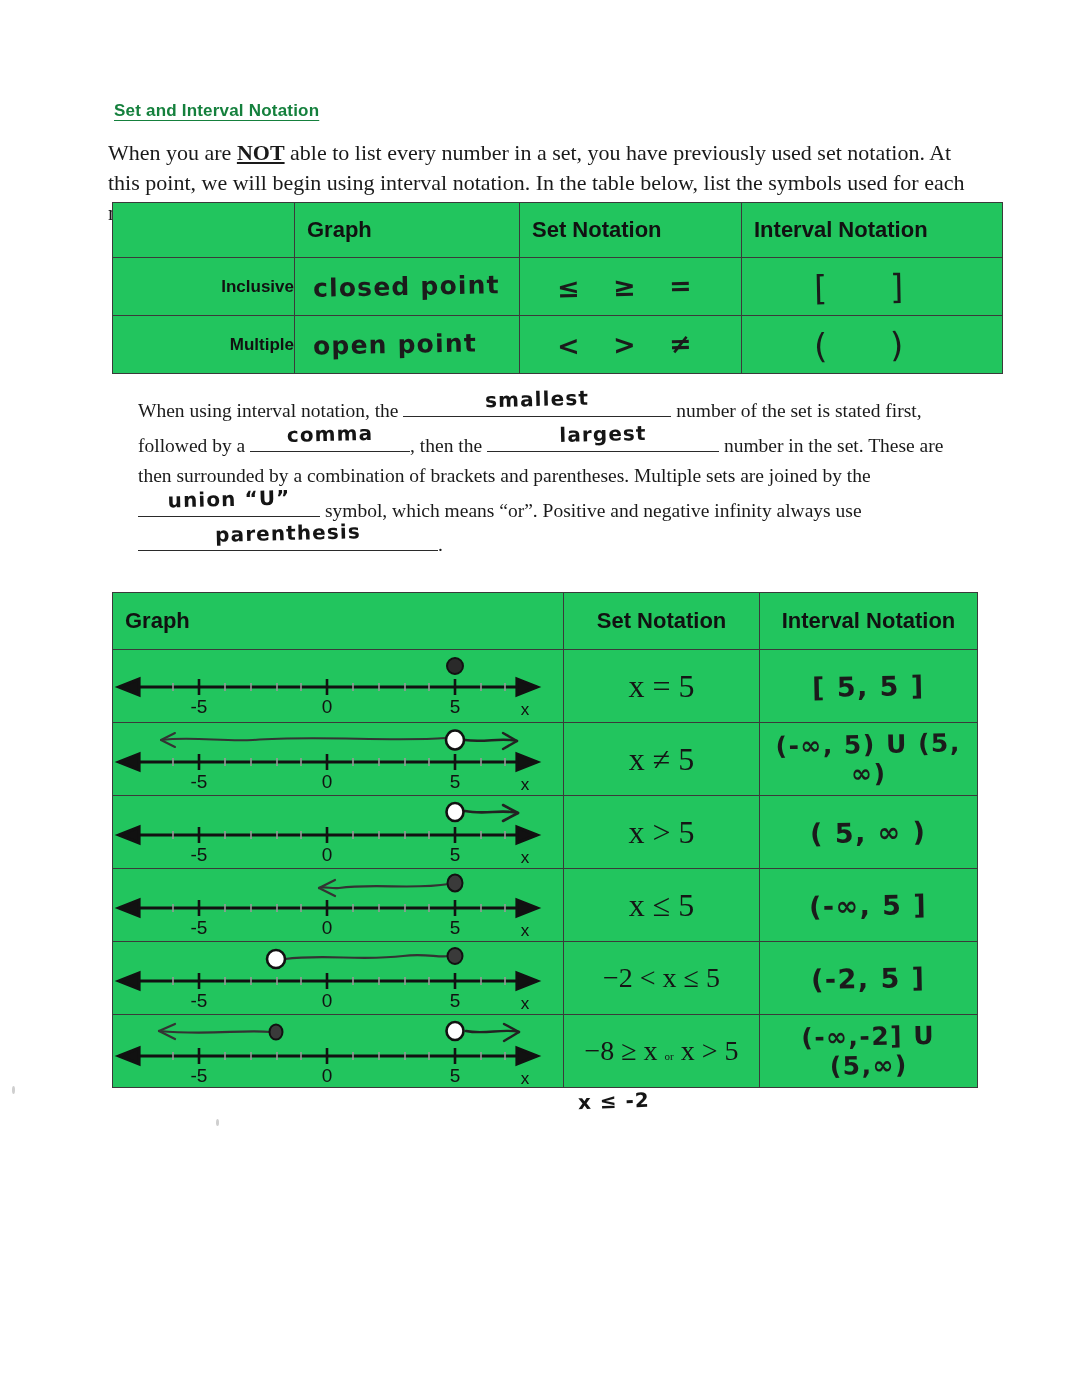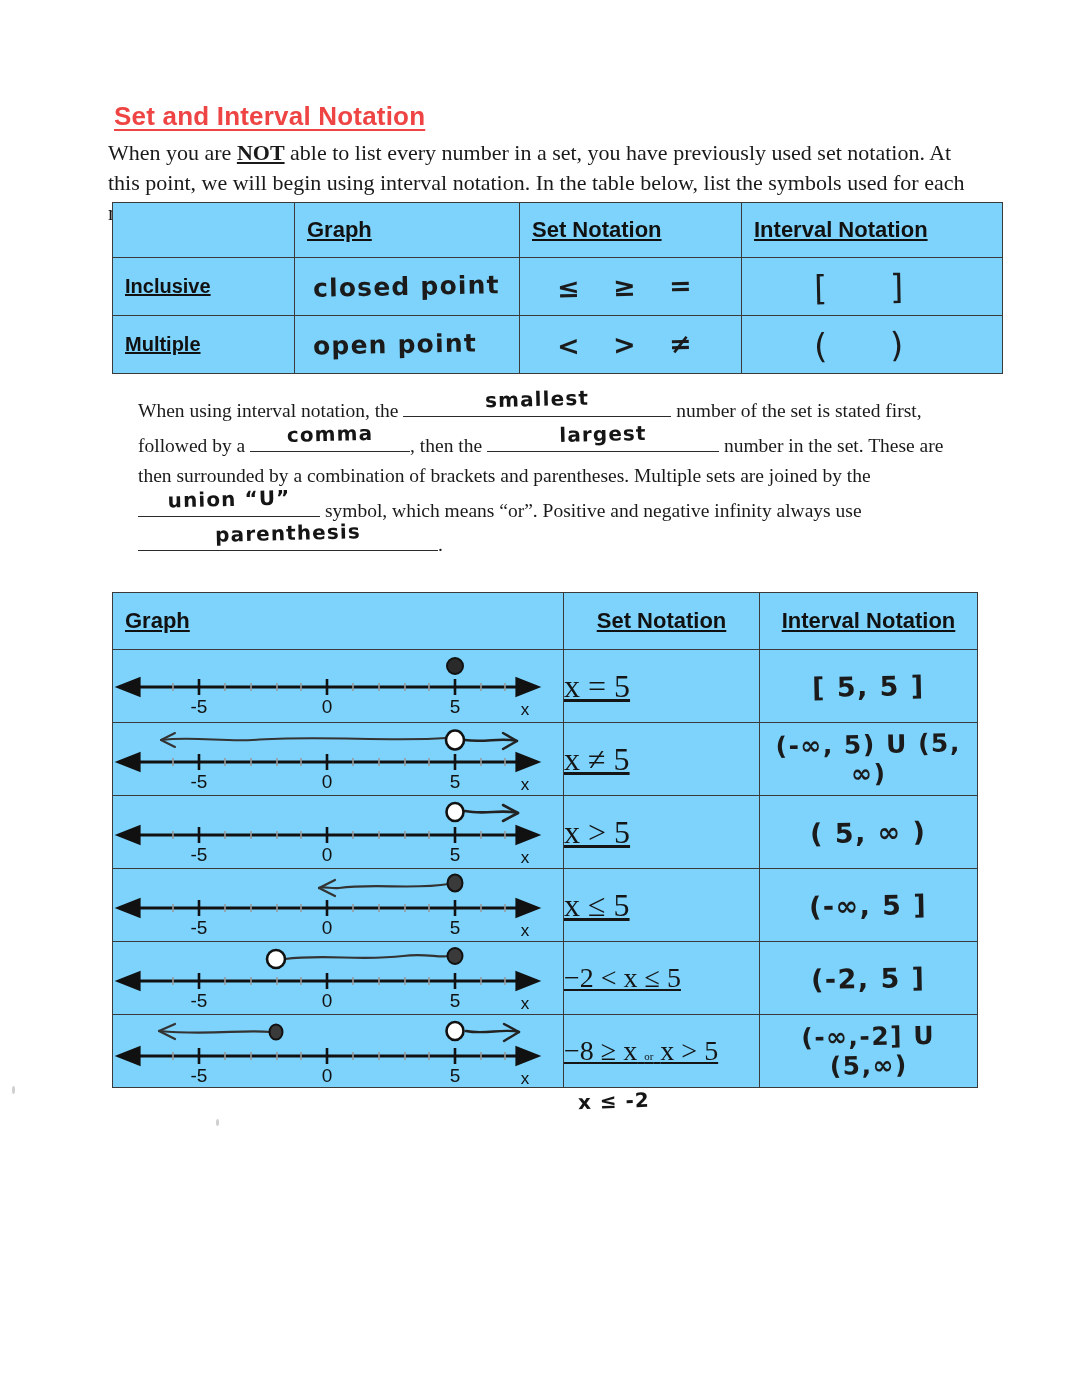--- a/index.html
+++ b/index.html
@@ -17,50 +17,49 @@
   .h-section{
     position:absolute;left:104px;top:70px;
     font-family:"Liberation Serif",serif;
     font-weight:bold;font-size:21px;letter-spacing:.1px;
     text-decoration:underline;text-underline-offset:3px;
     color:#111;
   }
   .h-main{
     position:absolute;left:114px;top:101px;
     font-family:"Liberation Sans",sans-serif;
-    font-weight:bold;font-size:26px;letter-spacing:.2px;
+    font-weight:bold;font-size:17px;letter-spacing:.2px;
     text-decoration:underline;text-underline-offset:4px;
-    color:#ef4444;
+    color:#15803d;
   }
   .intro{
     position:absolute;left:108px;top:138px;width:860px;
     font-size:22px;line-height:30px;color:#1a1a1a;
   }
   .intro u{text-decoration:underline;font-weight:bold;}
 
   
   table.sheet{
     position:absolute;border-collapse:collapse;
     table-layout:fixed;
   }
   table.sheet td,table.sheet th{
     border:1.6px solid #3a3a3a;
     padding:0;vertical-align:middle;
-    background:#7dd3fc;
-    text-decoration:underline;
+    background:#22c55e;
   }
   .colhead{
     font-family:"Liberation Sans",sans-serif;
     font-weight:bold;font-size:22px;color:#111;
     padding-left:12px !important;text-align:left;
   }
   .rowhead{
     font-family:"Liberation Sans",sans-serif;
-    font-weight:bold;font-size:20px;color:#111;
-    padding-left:12px !important;text-align:left;
+    font-weight:bold;font-size:17px;color:#111;
+    padding-left:12px !important;text-align:right;
   }
 
   
   .hand{
     font-family:"DejaVu Sans",sans-serif;
     color:#1b1b1b;
     font-weight:600;
     letter-spacing:1.2px;
     transform:rotate(-1.1deg);
     display:inline-block;
@@ -112,21 +111,21 @@
   #table2 .s{width:195px;}
   #table2 .i{width:217px;}
   #table2 tr.hdr td{height:56px;}
   #table2 tr.body td{height:72px;}
   .nl-wrap{position:relative;width:430px;height:70px;}
   .nl-wrap svg{display:block;}
 
   
   .math{
     font-family:"Liberation Serif",serif;
-    font-size:32px;color:#151515;
+    font-size:32px;color:#151515;text-align:center;
     white-space:nowrap;
   }
   .math .or{font-size:11px;font-style:normal;}
   .math.small{font-size:28px;}
   .mathcell{position:relative;}
   .extra-hand{
     position:absolute;left:14px;bottom:-26px;
     font-family:"DejaVu Sans",sans-serif;font-size:20px;
     font-weight:600;color:#151515;letter-spacing:1px;
     transform:rotate(-2deg);

